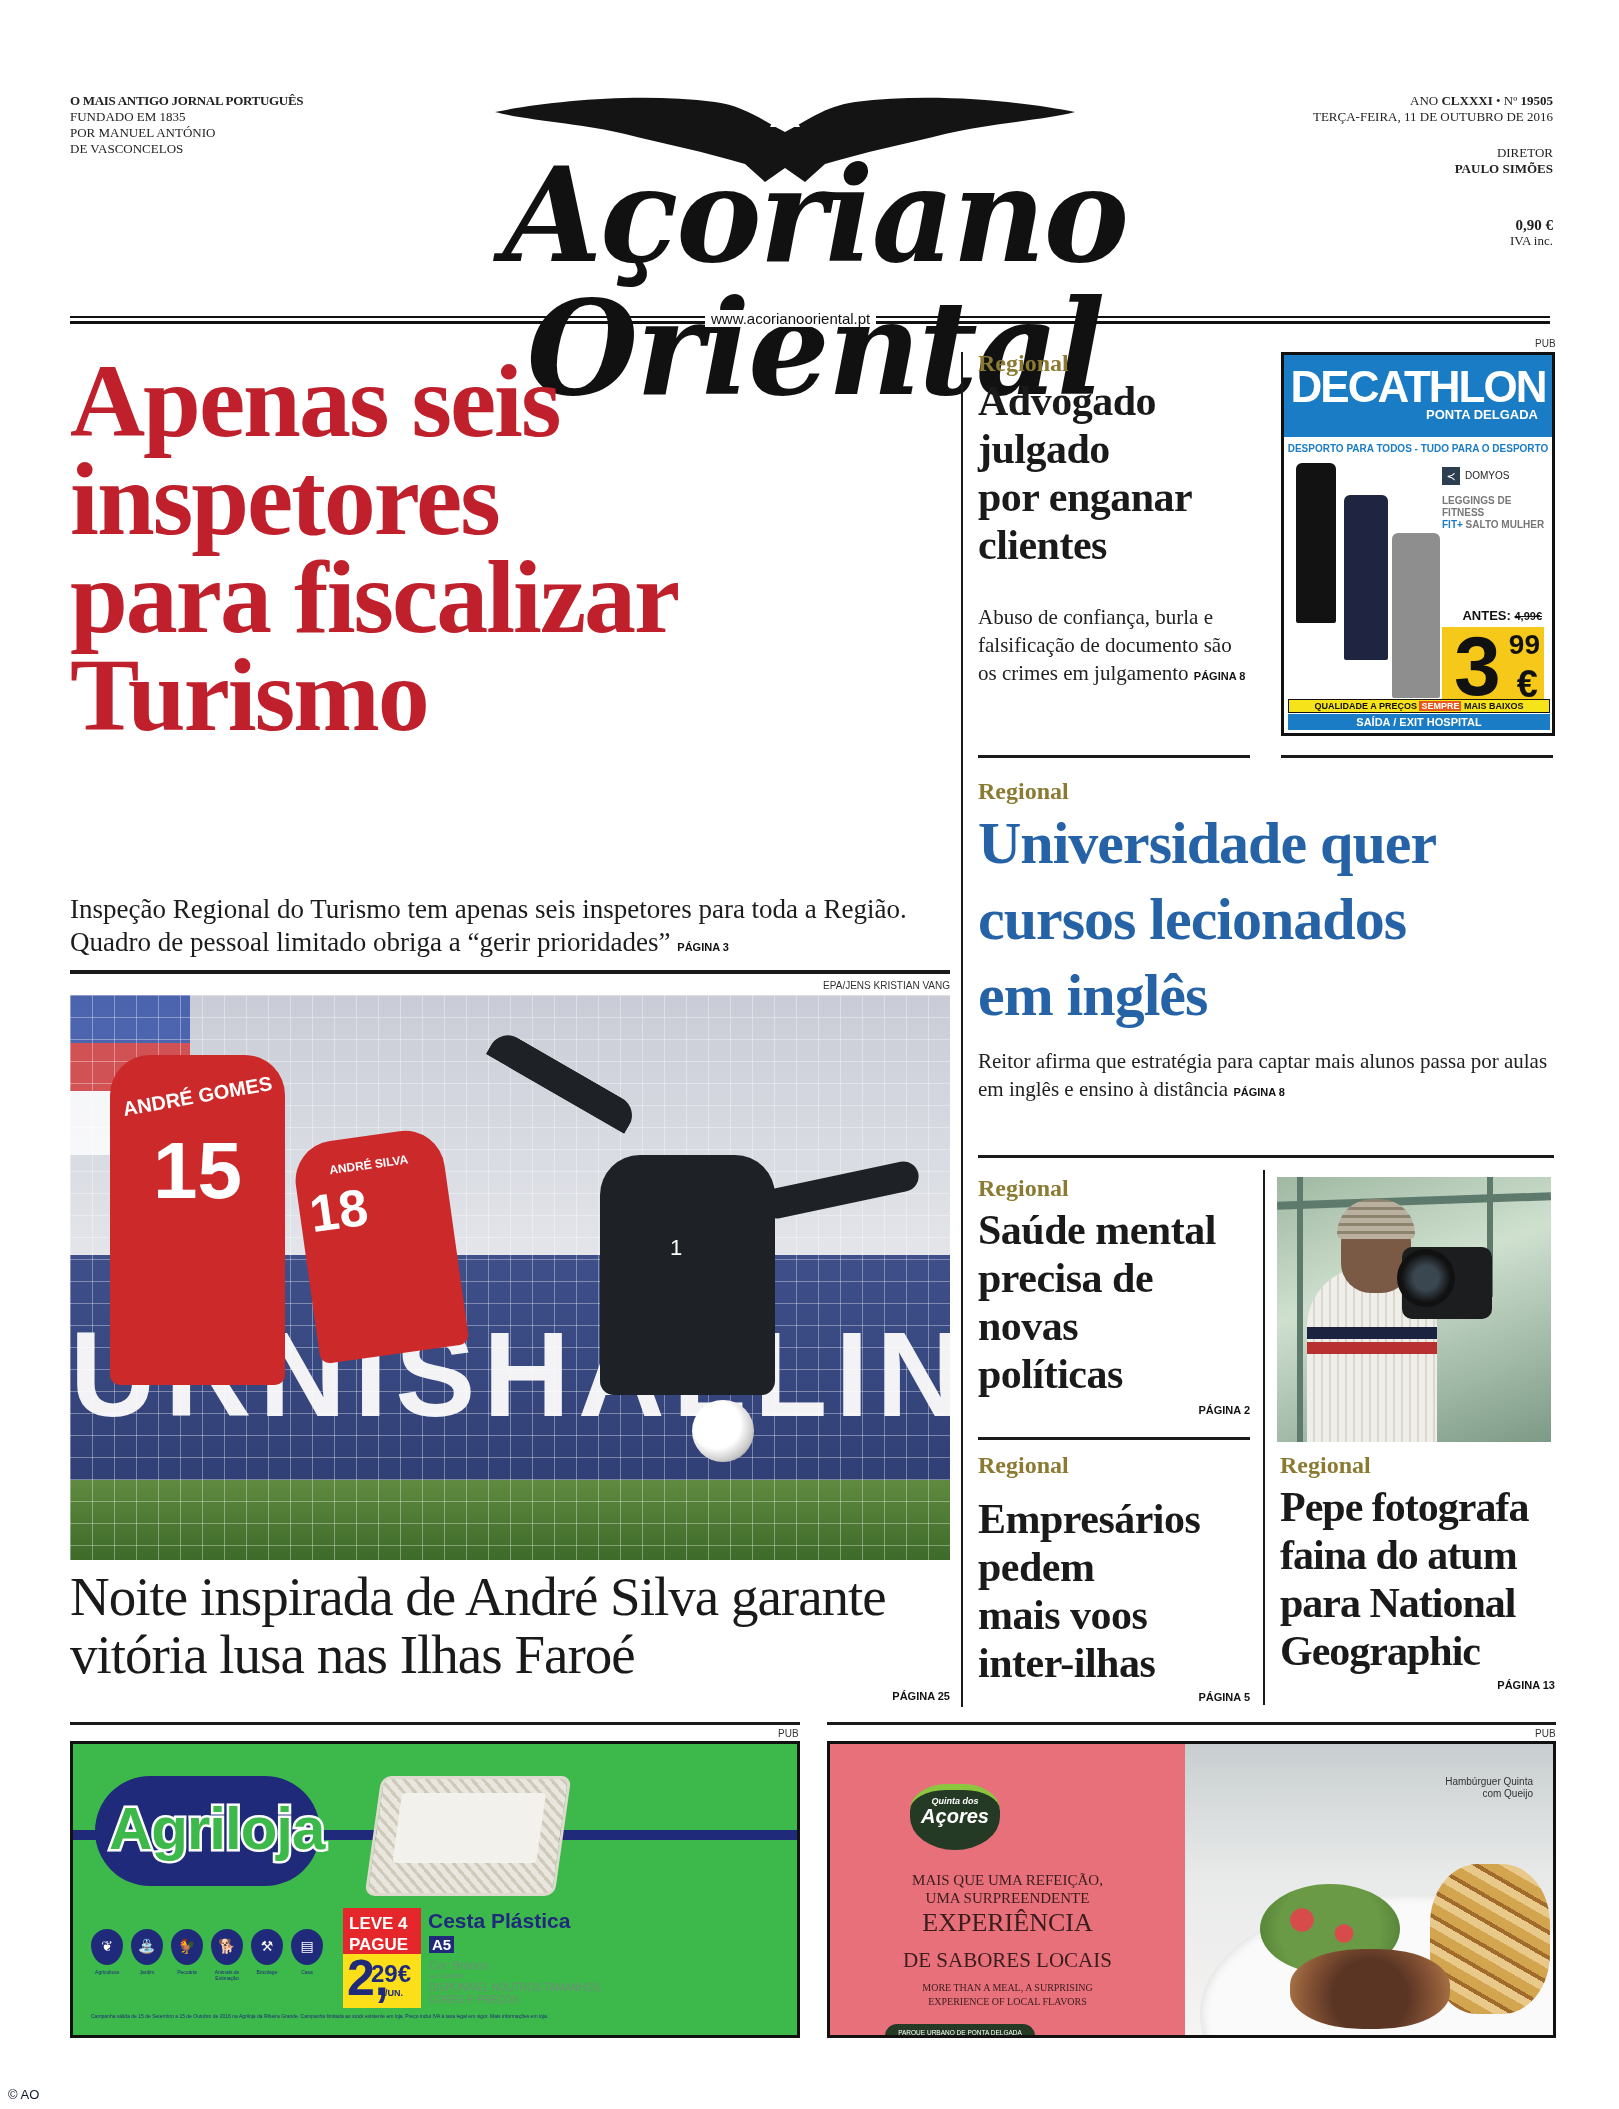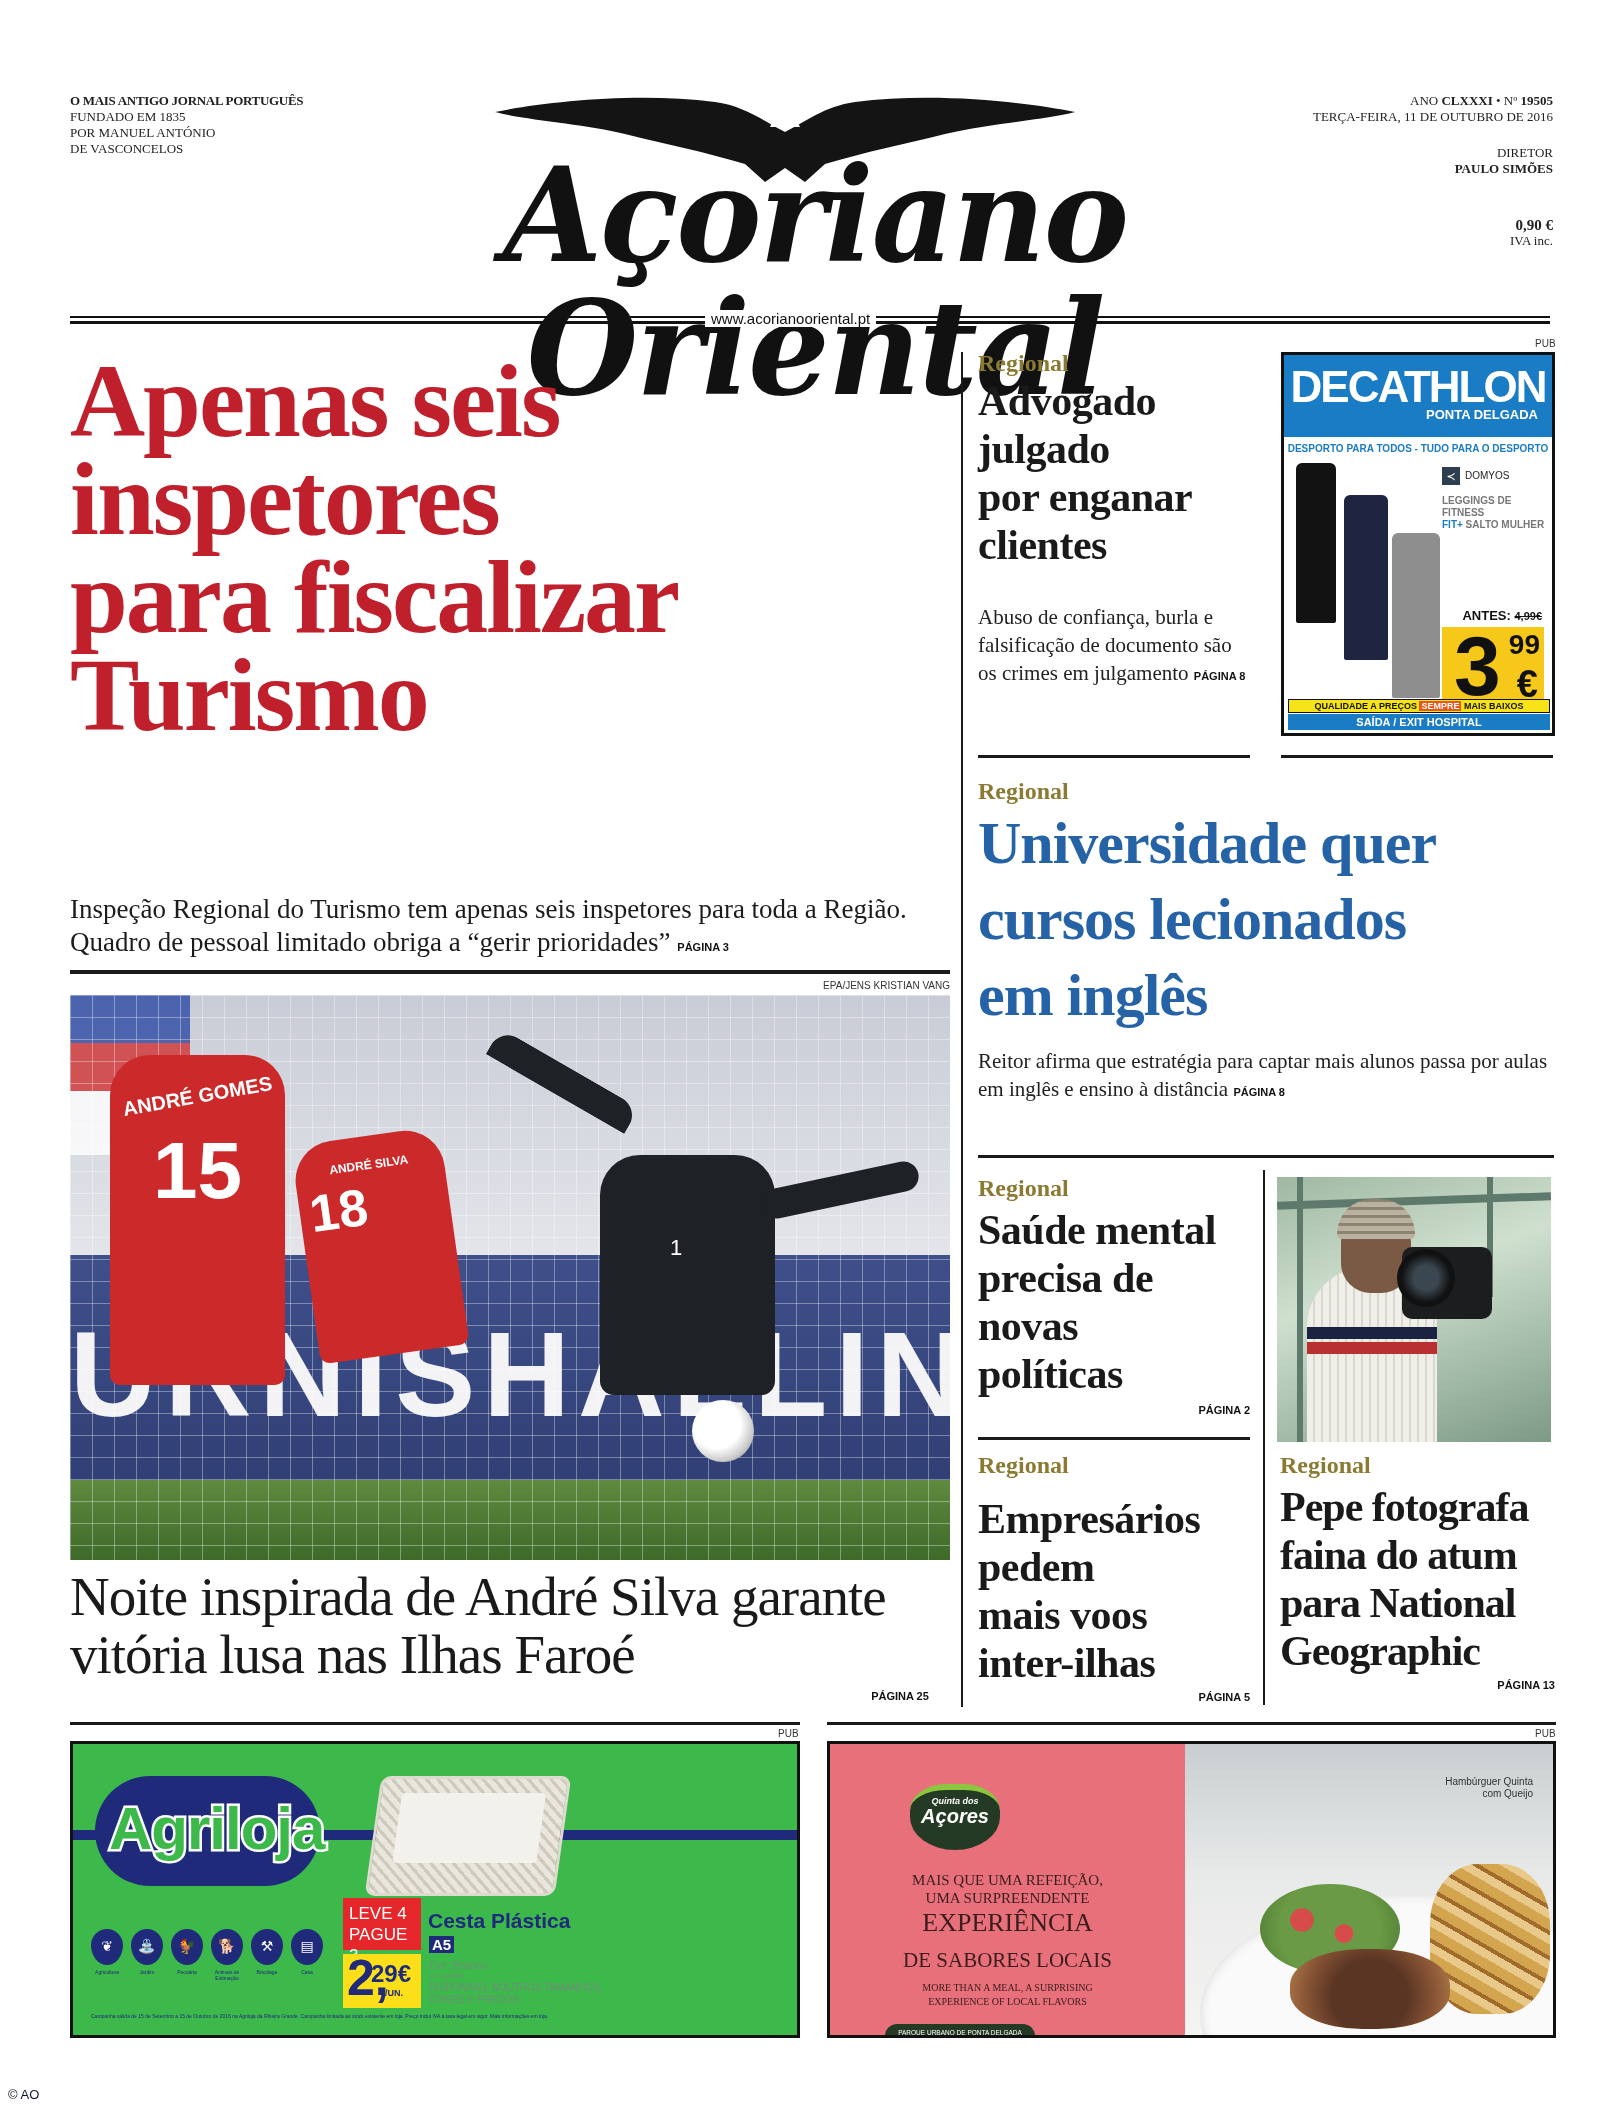--- a/index.html
+++ b/index.html
@@ -84,21 +84,21 @@
   .agri { left: 70px; top: 1741px; width: 730px; height: 297px; background: #3db84a; border: 3px solid #111; overflow:hidden; font-family: "Liberation Sans", sans-serif; }
   .agri .band { position:absolute; left:0; top: 86px; width:100%; height: 10px; background:#1f2b7a; }
   .agri .pill { position:absolute; left: 22px; top: 32px; width: 225px; height: 110px; background: #1f2b7a; border-radius: 55px; }
   .agri .pill .logo-txt { position:absolute; left: 14px; top: 18px; font-size: 60px; font-weight: bold; color: #3db84a; -webkit-text-stroke: 5px #fff; paint-order: stroke fill; letter-spacing: -1px; }
   .agri .basket { position:absolute; left: 300px; top: 32px; width: 190px; height: 120px; background: repeating-linear-gradient(45deg,#e8e6dd 0 5px,#cfcabb 5px 8px); border: 3px solid #dedad0; border-radius: 10px; transform: skewX(-8deg); }
   .agri .basket::after { content:""; position:absolute; left: 20px; top: 14px; right: 20px; bottom: 30px; background:#f3f1ec; border-radius: 4px;}
   .agri .icons { position:absolute; left: 18px; top: 185px; display:flex; gap: 8px; }
   .agri .ic { width: 32px; text-align:center; }
   .agri .pin { width: 32px; height: 36px; background:#1f2b7a; border-radius: 50% 50% 50% 50% / 45% 45% 55% 55%; color:#fff; font-size: 14px; line-height: 34px; }
   .agri .ic-lbl { font-size: 5px; color:#1f2b7a; margin-top: 4px; line-height: 6px; }
-  .agri .leve { position:absolute; left: 270px; top: 154px; width: 78px; height: 52px; background:#e5262a; color:#fff; font-weight: normal; font-size: 17px; line-height: 21px; padding: 5px 6px; }
+  .agri .leve { position:absolute; left: 270px; top: 164px; width: 78px; height: 52px; background:#e5262a; color:#fff; font-weight: bold; font-size: 17px; line-height: 21px; padding: 5px 6px; }
   .agri .pricey { position:absolute; left: 270px; top: 210px; width: 78px; height: 54px; background:#fcde19; color:#1f2b7a; font-weight:bold; }
   .agri .pricey .n { position:absolute; left: 4px; top: -4px; font-size: 50px; line-height: 56px; }
   .agri .pricey .c { position:absolute; left: 28px; top: 6px; font-size: 24px; }
   .agri .pricey .u { position:absolute; left: 42px; top: 34px; font-size: 9px; }
   .agri .prodname { position:absolute; left: 355px; top: 165px; font-size: 21px; font-weight: bold; color:#1f2b7a; }
   .agri .a5 { position:absolute; left: 356px; top: 192px; background:#1f2b7a; color:#fff; font-weight:bold; font-size: 15px; padding: 0 3px; }
   .agri .cor { position:absolute; left: 356px; top: 215px; font-size: 11px; color:#6e8e7a; }
   .agri .ref { position:absolute; left: 356px; top: 229px; font-size: 6px; color:#6e8e7a; }
   .agri .disp { position:absolute; left: 356px; top: 238px; font-size: 10px; line-height: 12px; color:#6e8e7a; width: 200px; }
   .agri .small { position:absolute; left: 18px; top: 269px; font-size: 5px; color:#1f2b7a; width: 560px; white-space: nowrap; overflow:hidden; }
@@ -182,21 +182,21 @@
   </div>
   <div class="keeper" style="left:530px;top:160px;width:175px;height:240px;">
     <div class="name" style="position:absolute;left:70px;top:80px;color:#fff;font-family:'Liberation Sans',sans-serif;font-size:22px;">1</div>
   </div>
   <div style="position:absolute;left:390px;top:65px;width:160px;height:120px;border-top:30px solid #1e2226;transform:rotate(30deg);border-radius:20px;"></div>
   <div style="position:absolute;left:690px;top:180px;width:160px;height:30px;background:#1e2226;border-radius:15px;transform:rotate(-12deg);"></div>
   <div class="ball" style="left:622px;top:405px;"></div>
 </div>
 
 <h2 class="abs sub-head">Noite inspirada de André Silva garante vitória lusa nas Ilhas Faroé</h2>
-<div class="abs pg" style="left:850px;top:1690px;width:100px;text-align:center;">PÁGINA 25</div>
+<div class="abs pg" style="left:850px;top:1690px;width:100px;text-align:right;">PÁGINA 25</div>
 
 <div class="abs vline" style="left:961px;top:352px;height:1355px;"></div>
 
 <div class="abs" style="left:978px;top:350px;width:270px;">
   <div class="kicker">Regional</div>
   <div class="hl" style="margin-top:0;">
     <div>Advogado</div>
     <div>julgado</div>
     <div>por enganar</div>
     <div>clientes</div>

